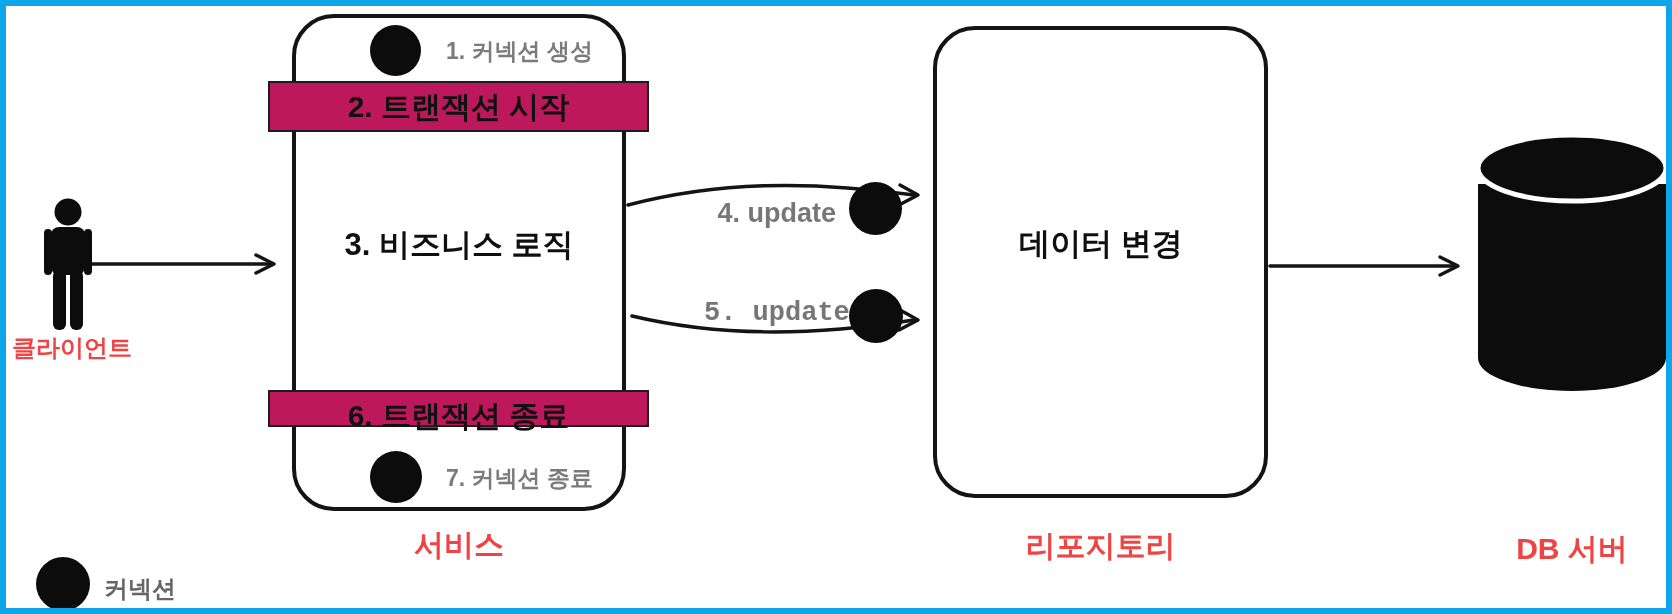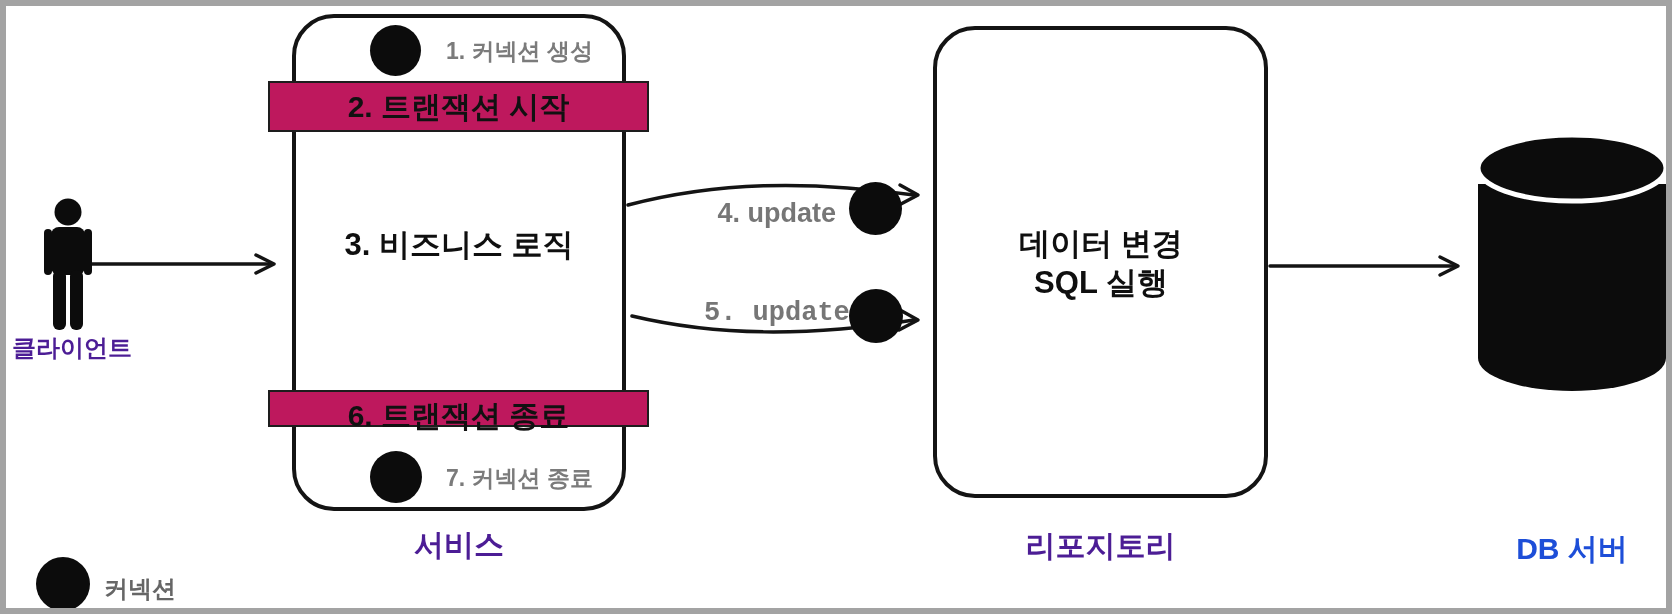--- a/index.html
+++ b/index.html
@@ -4,21 +4,21 @@
 <style>
   * { margin: 0; padding: 0; box-sizing: border-box; }
   html, body { background: #ffffff; }
   body { font-family: "Liberation Sans", "DejaVu Sans", sans-serif; }
 
   .canvas {
     position: relative;
     width: 1672px;
     height: 614px;
     background: #ffffff;
-    border: 6px solid #a3a3a3;
+    border: 6px solid #0ea5e9;
     overflow: hidden;
   }
 
   
   .sketch-box {
     position: absolute;
     border: 4px solid #141414;
     border-radius: 42px;
     background: #ffffff;
   }
@@ -53,21 +53,21 @@
     color: #767676;
     font-size: 27px;
     width: 132px;
     text-align: right;
     white-space: nowrap;
   }
 
   .box-title {
     position: absolute;
     font-weight: bold;
-    color: #4c1d95;
+    color: #ef4444;
     font-size: 30px;
     text-align: center;
     white-space: nowrap;
   }
 
   .inner-text {
     position: absolute;
     font-weight: bold;
     color: #0f0f0f;
     font-size: 31px;
@@ -148,22 +148,21 @@
 
   <div class="update-label" style="left:698px; top:192px;">4. update</div>
   <div class="dot" style="left:843px; top:176px; width:53px; height:53px;"></div>
 
   <div class="update-label" style="left:698px; top:292px;font-family:Liberation Mono, monospace;">5. update</div>
   <div class="dot" style="left:843px; top:283px; width:54px; height:54px;"></div>
 
   <div class="sketch-box" style="left:927px; top:20px; width:335px; height:472px;"></div>
   <div class="inner-text" style="left:960px; top:218px; width:270px;">
     <div>데이터 변경</div>
-    <div>SQL 실행</div>
   </div>
   <div class="box-title" style="left:927px; top:520px; width:335px;">리포지토리</div>
 
-  <div class="box-title" style="left:1468px; top:523px; width:196px; color:#1d4ed8;">DB 서버</div>
+  <div class="box-title" style="left:1468px; top:523px; width:196px; color:#ef4444;">DB 서버</div>
 
   <div class="dot" style="left:30px; top:551px; width:54px; height:54px;"></div>
   <div class="gray-step" style="left:98px; top:567px; font-size:24px; color:#666666;">커넥션</div>
 
 </div>
 
 </body></html>

